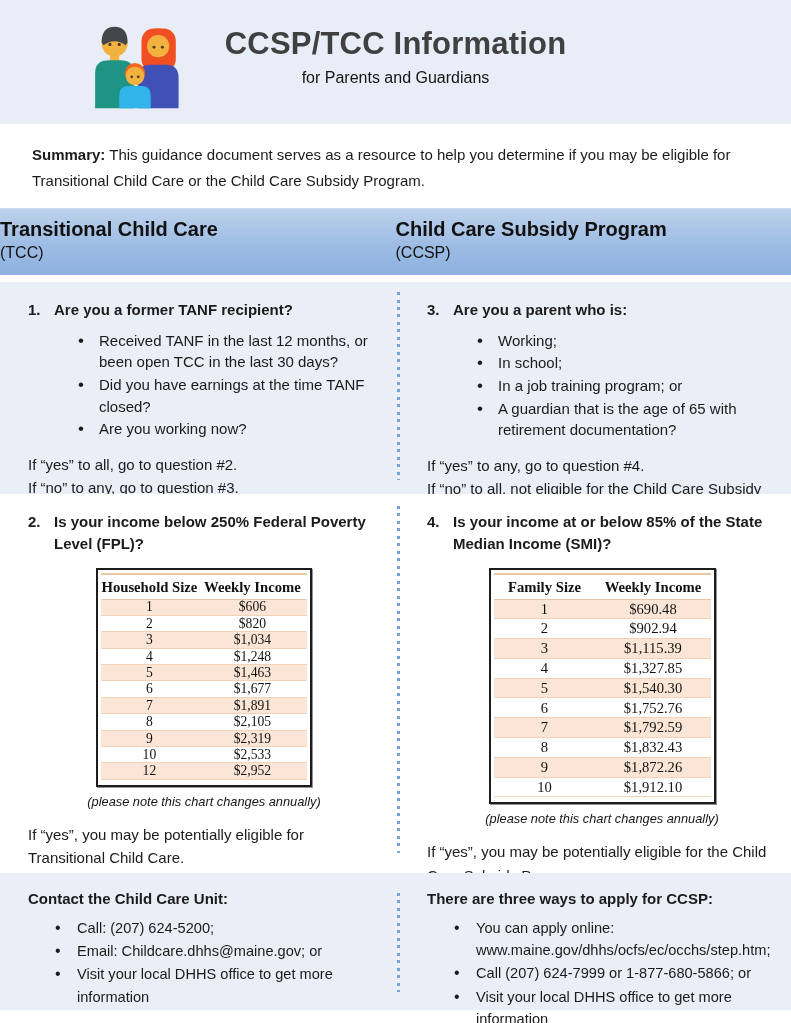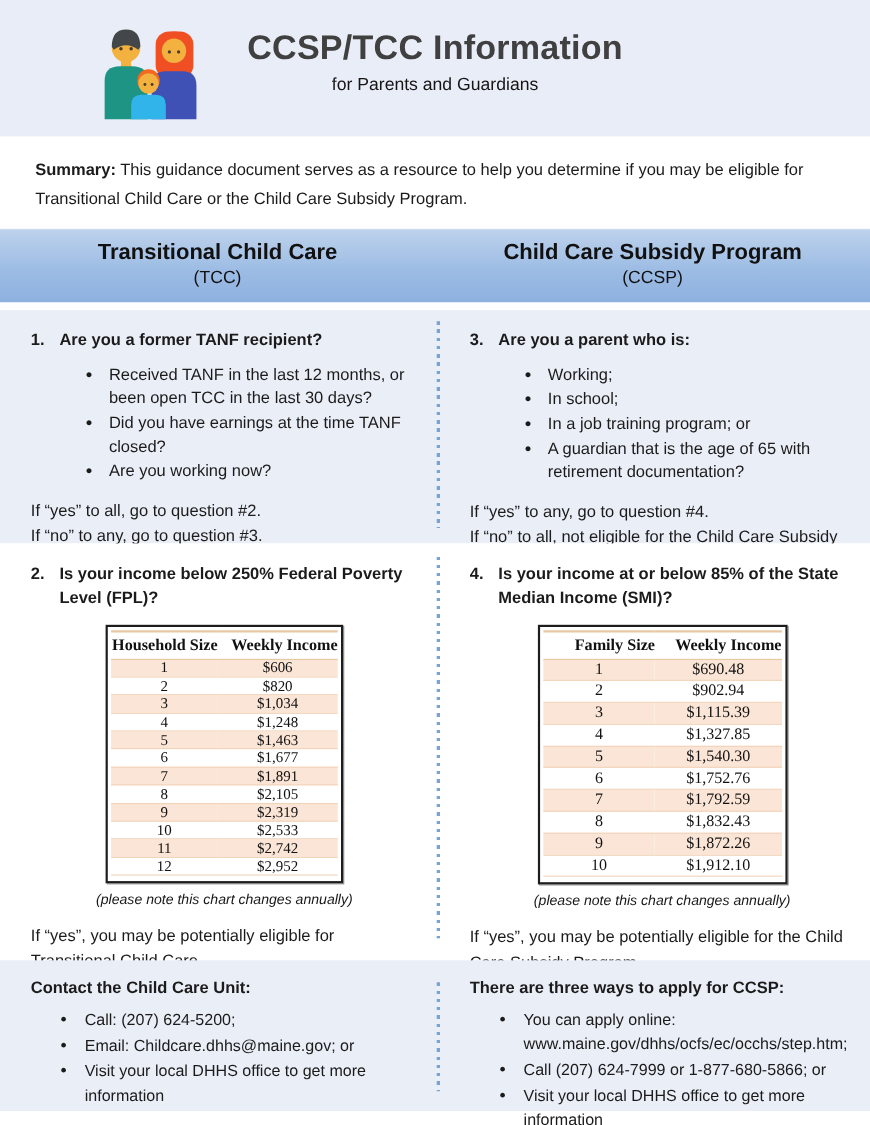--- a/index.html
+++ b/index.html
@@ -15,21 +15,21 @@
   .hdr-titles { text-align:center; padding-top:26px; }
   .hdr-title { font-size:31px; font-weight:600; letter-spacing:0.2px; color:#404040; }
   .hdr-sub { font-size:16px; font-weight:400; margin-top:7px; color:#151515; }
 
   
   .summary { height:84px; background:#ffffff; padding:18px 42px 0 32px; font-size:15px; line-height:1.7; }
   .summary b { font-weight:700; }
 
   
   .band { height:67px; display:flex; background:linear-gradient(to bottom,#bdd2ec 0%,#9dbce4 55%,#8db1df 100%); border-top:1px solid #c9d8ee; }
-  .band-col { width:50%; text-align:center; padding-top:9px; }
+  .band-col { width:50%; text-align:left; padding-top:9px; }
   .band-title { font-size:20px; font-weight:700; color:#111; }
   .band-abbr { font-size:16px; margin-top:3px; color:#111; }
   .gap7 { height:7px; background:#ffffff; }
 
   
   .sec { display:flex; position:relative; }
   .sec-q13 { height:212px; background:#eaeef7; }
   .sec-q24 { height:379px; background:#ffffff; }
   .sec-foot { height:137px; background:#eaeef7; }
   .col { width:398px; padding:17px 18px 0 28px; }
@@ -50,21 +50,21 @@
   ul.blt li { position:relative; padding-left:21px; margin-bottom:1px; }
   ul.blt li::before { content:"\2022"; position:absolute; left:0; top:-1px; font-size:17px; }
 
   .outcomes { margin-top:13px; font-size:15px; line-height:1.55; }
 
   
   .tbl-frame { border:2.5px solid #1d1d1d; background:#fff; padding:3px 3px 5px 3px; margin:13px auto 0 auto; box-shadow:1px 1px 0 rgba(60,60,60,.55); }
   .tbl-frame.tcc { width:216px; }
   .tbl-frame.ccsp { width:227px; }
   table.inc { width:100%; border-collapse:collapse; font-family:"Liberation Serif", serif; color:#111; }
-  table.inc th { font-size:14.7px; font-weight:700; border-top:2px solid #e8c7a3; border-bottom:1.5px solid #e8c7a3; padding:4px 0 3px; text-align:right; }
+  table.inc th { font-size:14.7px; font-weight:700; border-top:2px solid #e8c7a3; border-bottom:1.5px solid #e8c7a3; padding:4px 0 3px; text-align:center; }
   table.inc td { text-align:center; border-bottom:1px solid #f2d3b8; }
   .tcc table.inc td { font-size:13.6px; height:16.4px; line-height:1; }
   .ccsp table.inc td { font-size:14.6px; height:19.8px; line-height:1; }
   table.inc tbody tr:nth-child(odd) td { background:#fbe5d6; }
   table.inc th:first-child, table.inc td:first-child { width:47%; }
 
   .tbl-note { text-align:center; font-style:italic; font-size:12.8px; margin-top:7px; color:#161616; }
   .after-note { margin-top:14px; font-size:15px; line-height:1.55; }
 
   
@@ -207,24 +207,20 @@
               </tr>
               <tr>
                 <td>9</td>
                 <td>$2,319</td>
               </tr>
               <tr>
                 <td>10</td>
                 <td>$2,533</td>
               </tr>
               <tr>
-                <td>11</td>
-                <td>$2,742</td>
-              </tr>
-              <tr>
                 <td>12</td>
                 <td>$2,952</td>
               </tr>
             </tbody>
         </table>
       </div>
       <div class="tbl-note">(please note this chart changes annually)</div>
       <div class="after-note">If “yes”, you may be potentially eligible for Transitional Child Care.</div>
     </div>
     <div class="col right">

